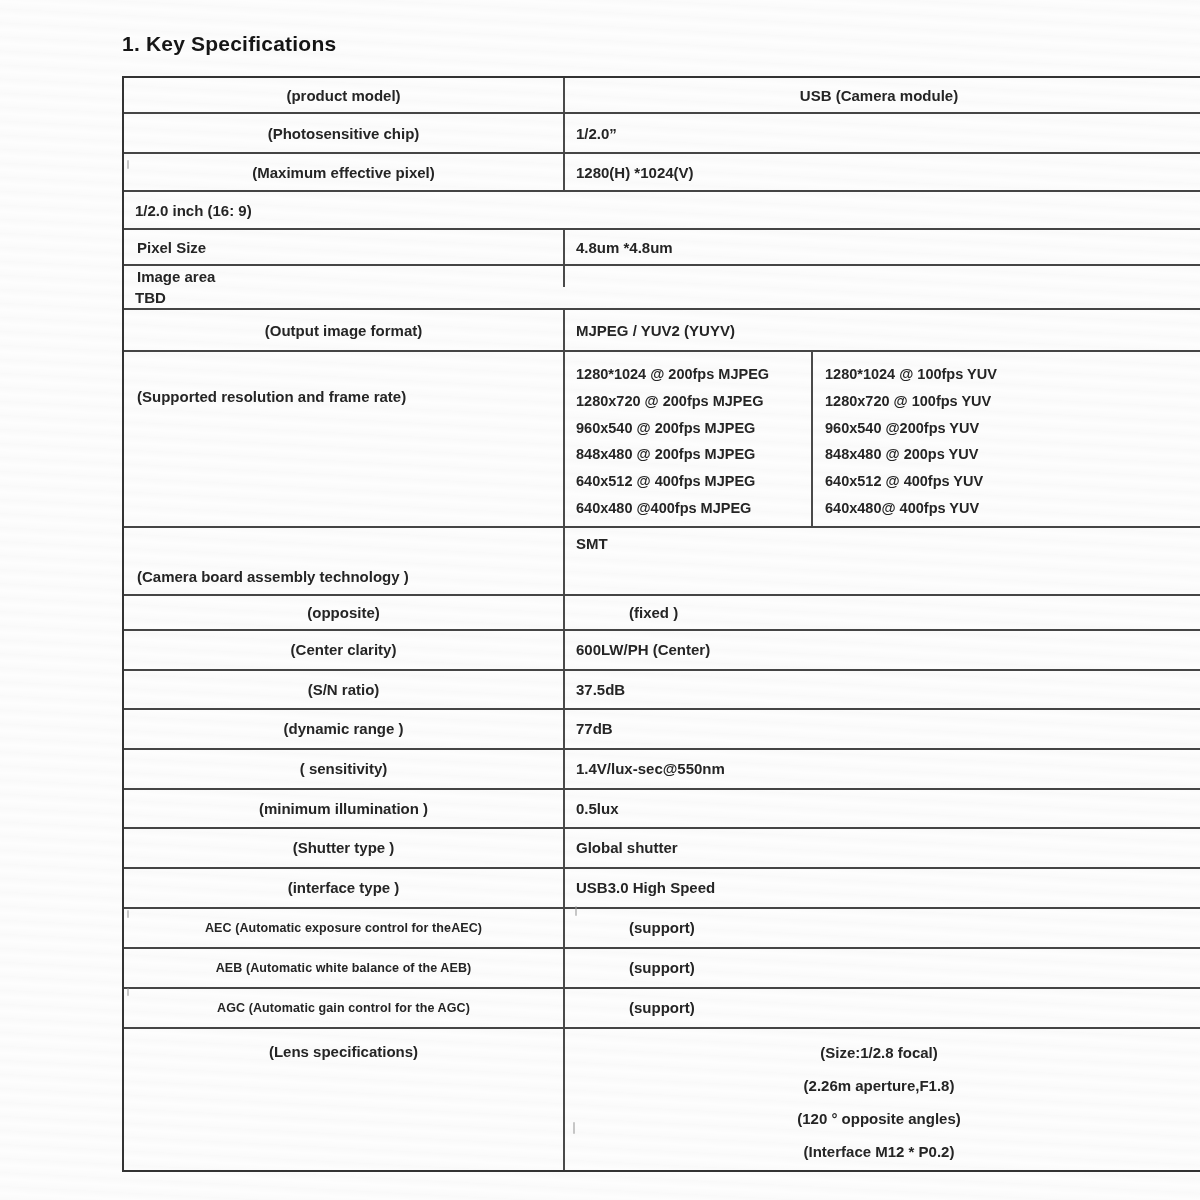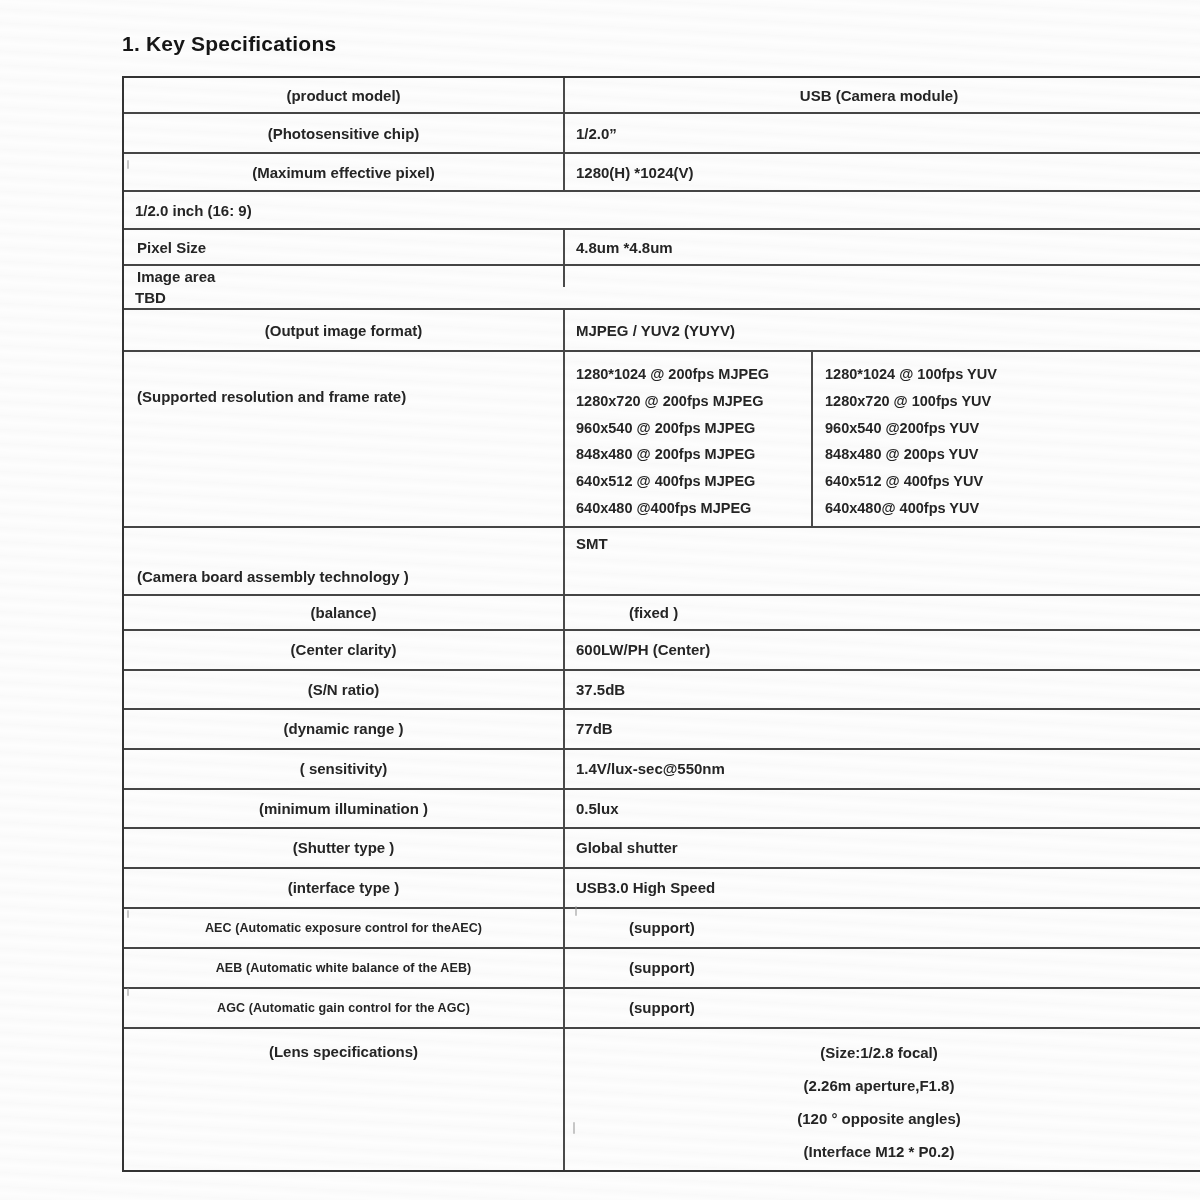--- a/index.html
+++ b/index.html
@@ -122,21 +122,21 @@
             <div>640x512 @ 400fps YUV</div>
             <div>640x480@ 400fps YUV</div>
           </div>
         </div>
       </div>
       <div class="row" style="min-height: 68px;">
         <div class="lbl left v-bottom">(Camera board assembly technology )</div>
         <div class="val left v-top">SMT</div>
       </div>
       <div class="row" style="min-height: 35px;">
-        <div class="lbl center">(balance)</div>
+        <div class="lbl center">(opposite)</div>
         <div class="val indent">(fixed )</div>
       </div>
       <div class="row" style="min-height: 40px;">
         <div class="lbl center">(Center clarity)</div>
         <div class="val left">600LW/PH (Center)</div>
       </div>
       <div class="row" style="min-height: 39px;">
         <div class="lbl center">(S/N ratio)</div>
         <div class="val left">37.5dB</div>
       </div>

